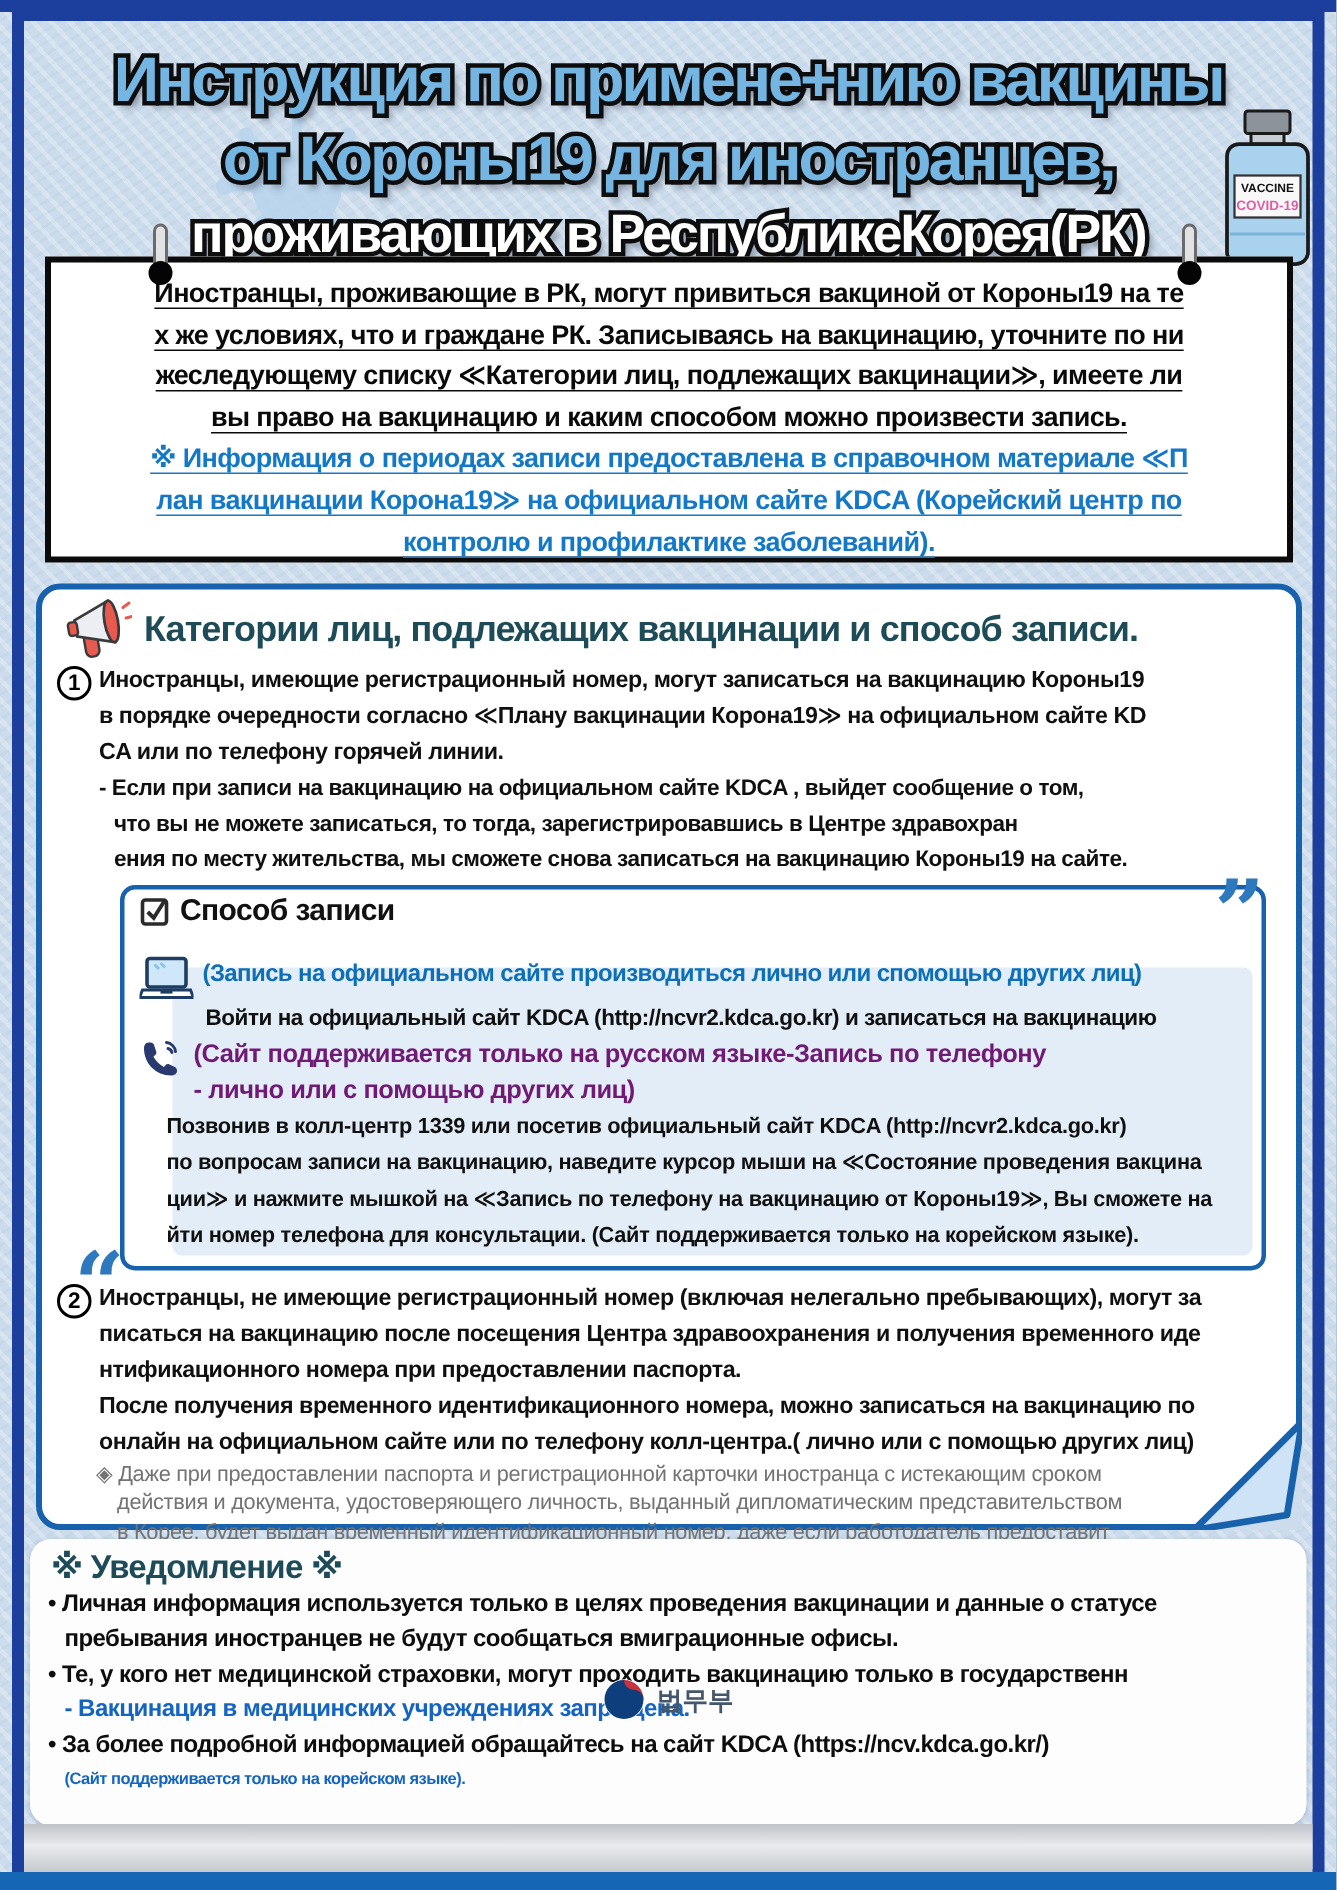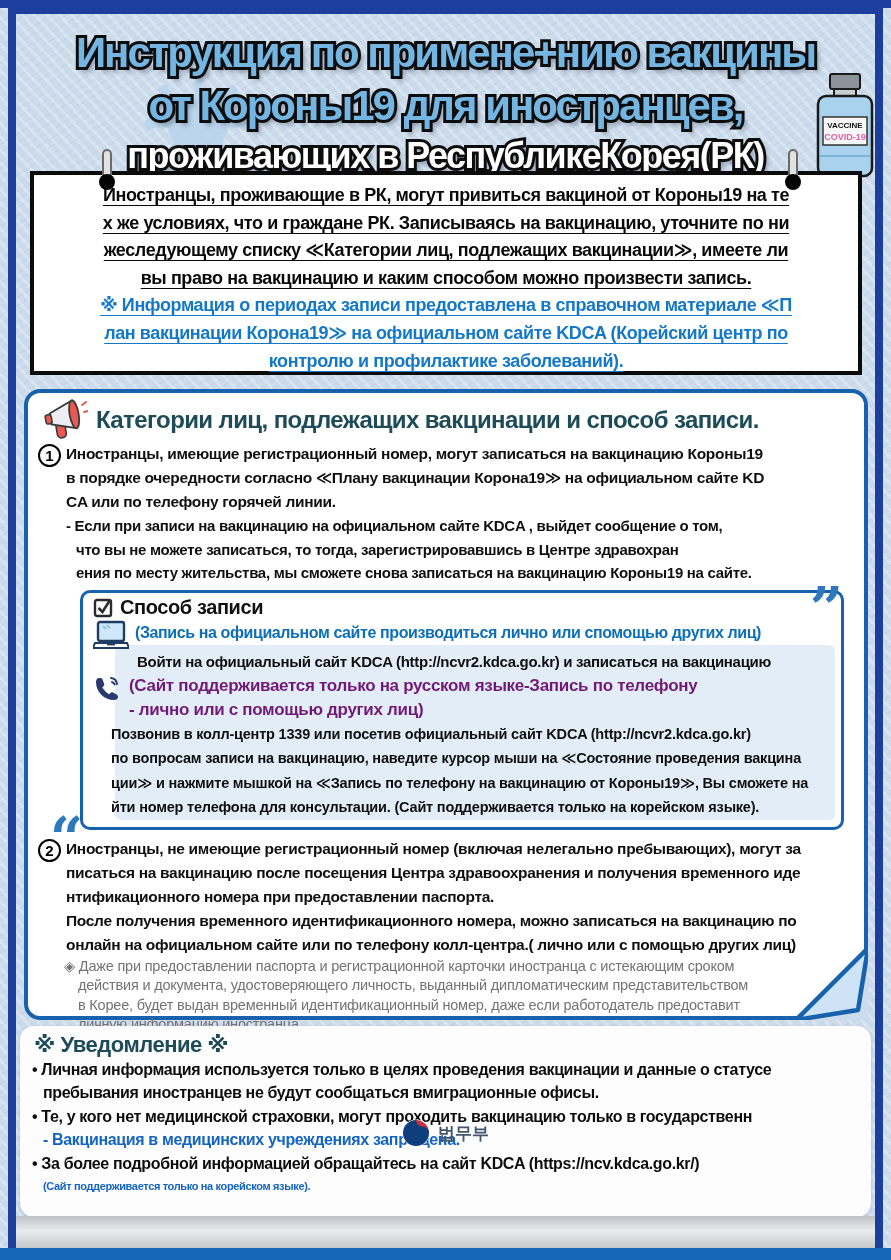--- a/index.html
+++ b/index.html
@@ -46,21 +46,21 @@
   .ilines .ln.sub{font-size:15px;line-height:23.5px;}
   .ilines .ln.ind{padding-left:10px;}
   .u{text-decoration:underline;text-underline-offset:3px;}
 
   
   .method{position:relative;margin:5px 2px 7px 42px;width:764px;border:3px solid #1862ad;border-radius:10px;
     box-sizing:border-box;padding:3px 8px 7px 10px;background:#fff;}
   .method .bg{position:absolute;left:32px;right:6px;top:52px;bottom:7px;background:#e3edf8;border-radius:6px;z-index:0;}
   .method>.row{position:relative;z-index:1;}
   .mb-header{display:flex;align-items:center;gap:6px;font-size:20px;font-weight:900;letter-spacing:-.4px;color:#111;}
-  .mb-row2{display:flex;align-items:flex-start;gap:6px;margin-top:1px;}
+  .mb-row2{display:flex;align-items:flex-start;gap:6px;margin-top:18px;}
   .mb-blue1{font-size:16px;line-height:22px;font-weight:900;letter-spacing:-.4px;color:#0d6fb8;white-space:nowrap;margin-top:2px;}
   .mb-site{margin-left:44px;font-size:15px;line-height:24px;font-weight:700;letter-spacing:-.3px;color:#101010;white-space:nowrap;}
   .mb-row4{display:flex;align-items:flex-start;gap:8px;}
   .mb-blue2 .ln{font-size:17px;line-height:24px;font-weight:900;letter-spacing:-.3px;color:#701a75;white-space:nowrap;}
   .mb-para{margin-left:18px;}
   .mb-para .ln{font-size:14.5px;line-height:24.5px;font-weight:700;letter-spacing:-.2px;color:#101010;white-space:nowrap;}
   .quote{position:absolute;font-family:"DejaVu Serif",serif;font-weight:900;color:#2e79bd;font-size:58px;line-height:1;z-index:2;}
   .q-top{top:-14px;right:-2px;}
   .q-bot{left:-34px;bottom:-12px;transform:rotate(180deg);}
 

